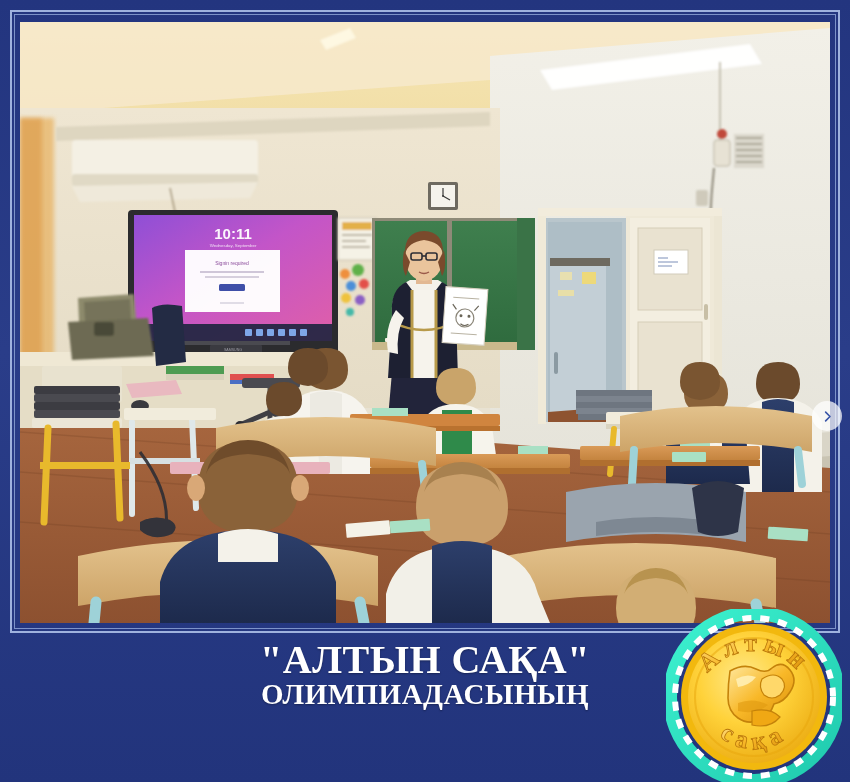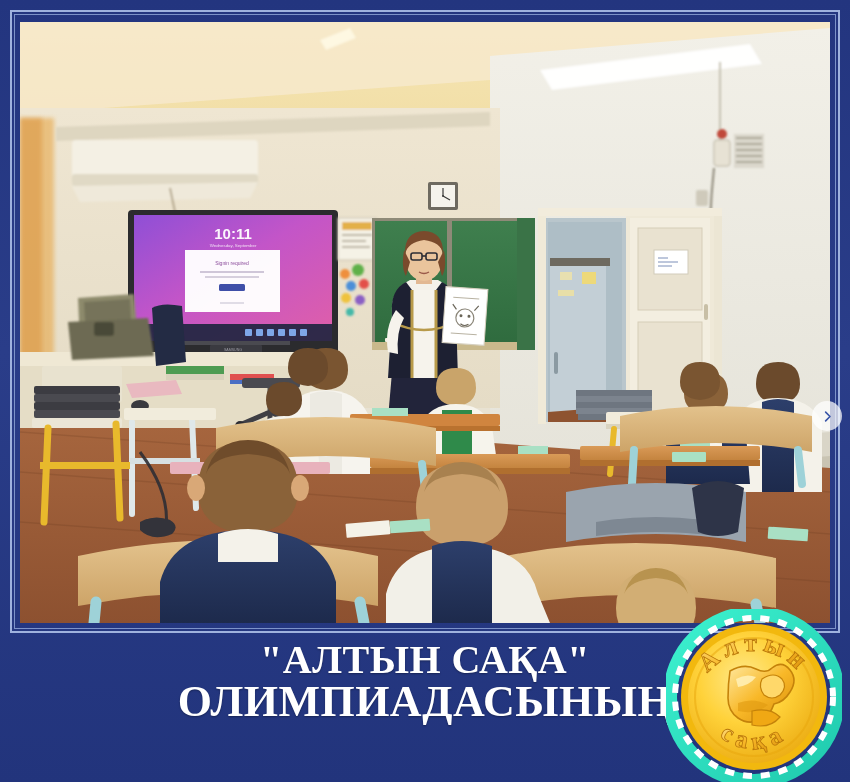--- a/index.html
+++ b/index.html
@@ -80,21 +80,21 @@
     text-align: center;
     color: #ffffff;
     font-family: "Liberation Serif", serif;
     font-weight: bold;
     letter-spacing: 0.5px;
     line-height: 0.96;
     text-shadow: 0 1px 2px rgba(0,0,0,0.33);
     white-space: nowrap;
   }
   #cap1 { font-size: 40px; padding-top: 5px; }
-  #cap2 { font-size: 44px; padding-top: 2px; }
+  #cap2 { font-size: 29px; padding-top: 2px; }
   #cap3 { font-size: 41px; padding-top: 2px; }
 
   
   #emblem {
     position: absolute;
     right: 8px;
     top: 609px;
     width: 176px; height: 176px;
     z-index: 9;
   }

